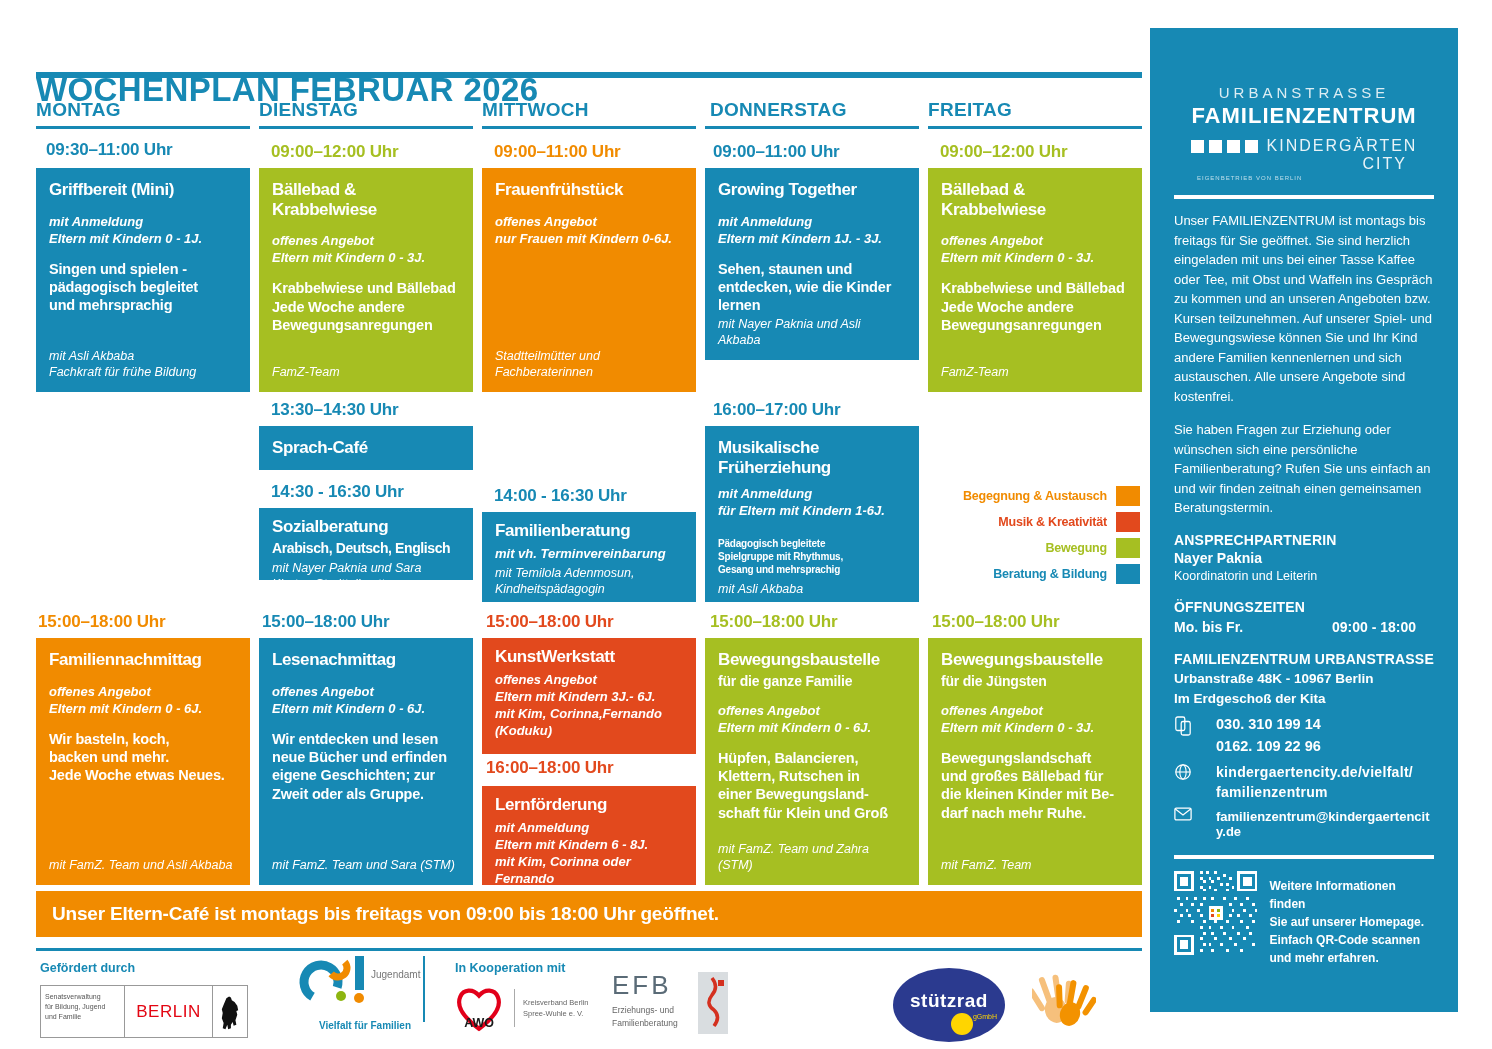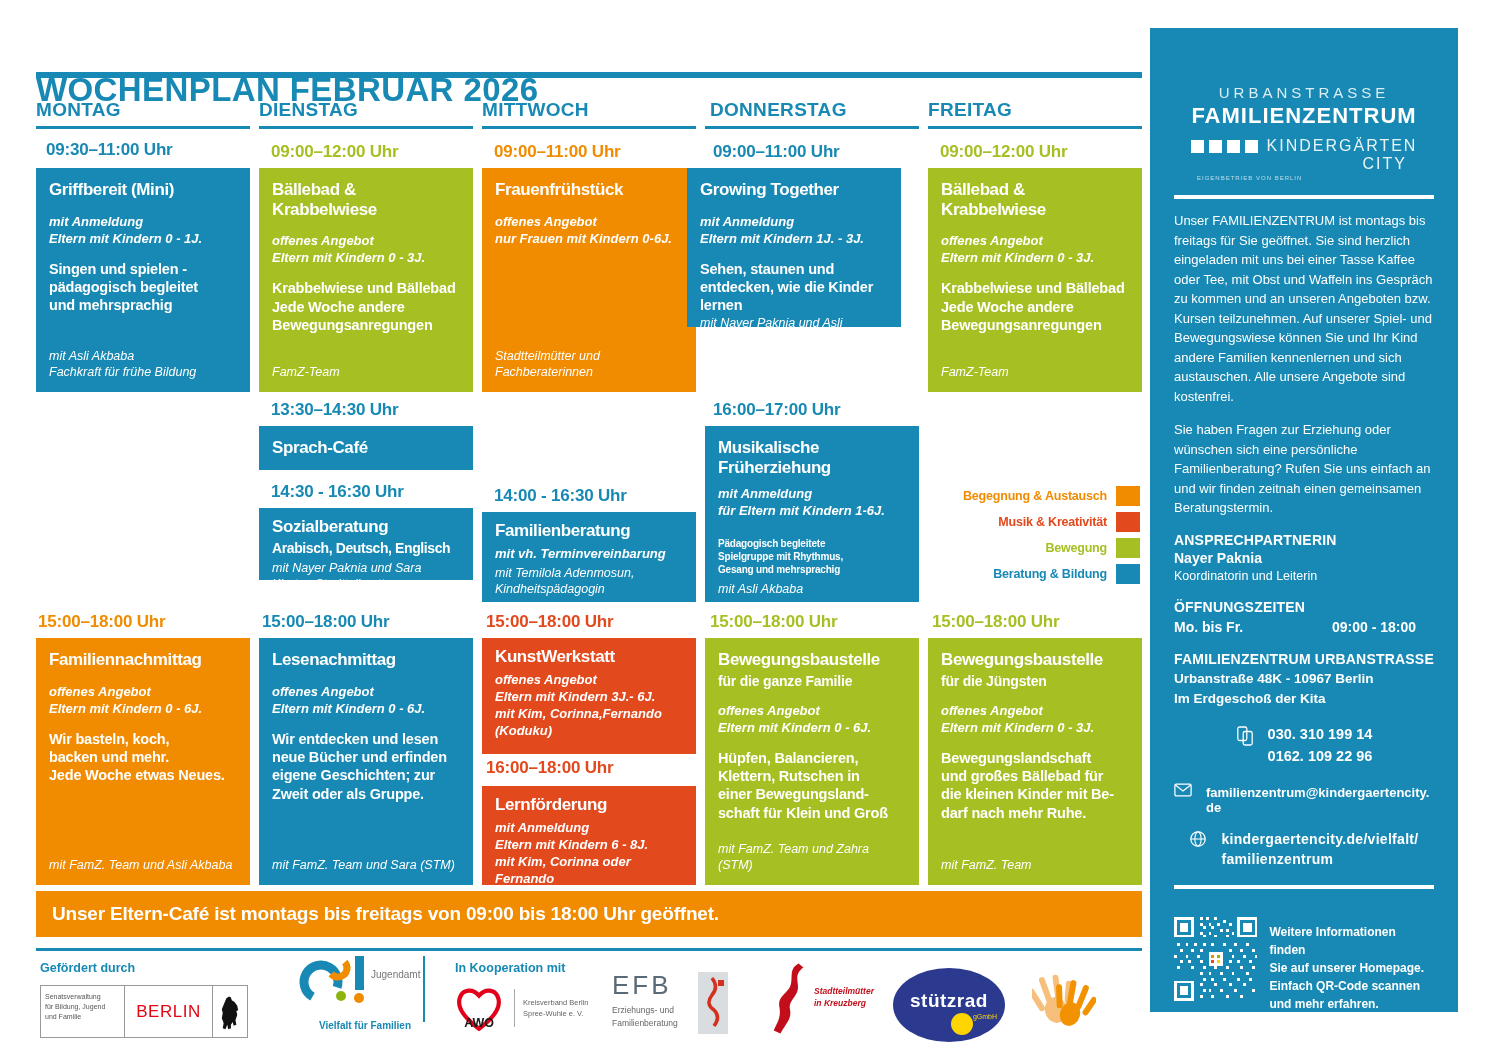--- a/index.html
+++ b/index.html
@@ -81,26 +81,26 @@
   .sb-l5{font-size:6px;letter-spacing:1px;opacity:.7;margin-top:2px;padding-left:18px;}
   .sb-rule{height:4px;background:#fff;border:0;margin:14px 0 12px;}
   .sidebar p{font-size:13px;line-height:1.5;margin:0 0 14px;}
   .sb-h{font-weight:bold;font-size:14px;letter-spacing:.2px;}
   .sb-name{font-weight:bold;font-size:14px;margin-top:2px;}
   .sb-role{font-size:12.5px;margin-top:3px;}
   .sb-gap{height:16px;}
   .sb-hours{display:flex;width:242px;font-weight:bold;font-size:14px;margin-top:4px;}
   .sb-hours span:first-child{margin-right:auto;}
   .sb-addr{font-weight:bold;font-size:13.5px;line-height:1.55;margin-top:2px;white-space:pre-line;}
-  .sb-line{display:flex;gap:14px;align-items:flex-start;margin-top:14px;font-weight:bold;font-size:14px;justify-content:center;}
+  .sb-line{display:flex;gap:24px;align-items:flex-start;margin-top:4px;font-weight:bold;font-size:14px;}
   .sb-line svg{flex:0 0 auto;margin-top:1px;}
   .sb-phones{line-height:1.5;font-size:14.5px;}
   .sb-mail{font-size:13px;word-break:break-all;margin-top:3px;}
   .sb-web{font-size:14px;white-space:pre-line;line-height:1.45;letter-spacing:.3px;}
-  .qr-row{display:flex;gap:12px;margin-top:28px;align-items:flex-start;}
+  .qr-row{display:flex;gap:12px;margin-top:12px;align-items:flex-start;}
   .qr-text{font-size:12px;font-weight:bold;line-height:1.5;white-space:pre-line;margin-top:6px;}
 </style>
 </head>
 <body>
 
 <div class="page">
 
   <div class="main-title">WOCHENPLAN FEBRUAR 2026</div>
   <div class="title-rule"></div>
 
@@ -140,21 +140,21 @@
 Bewegungsanregungen</div>
     <div class="staff">FamZ-Team</div>
   </div>
   <div class="card bg-orange" style="left:482px;top:168px;height:224px">
     <div class="t">Frauenfrühstück</div>
     <div class="note">offenes Angebot
 nur Frauen mit Kindern 0-6J.</div>
     <div class="staff">Stadtteilmütter  und
 Fachberaterinnen</div>
   </div>
-  <div class="card bg-blue" style="left:687px;top:168px;height:159px">
+  <div class="card bg-blue" style="left:705px;top:168px;height:192px">
     <div class="t">Growing Together</div>
     <div class="note">mit Anmeldung
 Eltern mit Kindern 1J. - 3J.</div>
     <div class="body">Sehen, staunen und
 entdecken, wie die Kinder
 lernen</div>
     <div class="staff">mit Nayer Paknia und Asli Akbaba</div>
   </div>
   <div class="card bg-green" style="left:928px;top:168px;height:224px">
     <div class="t">Bällebad &amp; Krabbelwiese</div>
@@ -328,27 +328,20 @@
       <div class="sub">Erziehungs- und
 Familienberatung</div>
     </div>
     <svg width="44" height="62" viewBox="0 0 44 62">
       <rect x="10" y="0" width="30" height="62" fill="#d9dde0"></rect>
       <path d="M24,6 q7,9 0,17 q-7,9 2,15 q7,7 0,16" stroke="#d4301f" stroke-width="3.5" fill="none"></path>
       <rect x="30" y="8" width="6" height="6" fill="#d4301f"></rect>
     </svg>
   </div>
 
-  <div class="stm">
-    <svg width="44" height="80" viewBox="0 0 46 80">
-      <path d="M32,4 C20,10 28,22 22,30 C16,38 10,40 12,50 C14,62 8,68 6,74 L13,77 C19,66 25,62 23,52 C21,44 29,40 31,32 C33,24 26,16 37,8 Z" fill="#c20e1a"></path>
-    </svg>
-    <div class="name">Stadtteilmütter
-in Kreuzberg</div>
-  </div>
 
   <div class="sr">
     <span class="name">stützrad</span>
     <span class="dot"></span>
     <span class="ggmbh">gGmbH</span>
   </div>
 
   <div class="hands">
     <svg width="64" height="76" viewBox="0 0 64 76">
       <g fill="#f6c07c" transform="translate(24,46) rotate(-14)">
@@ -407,35 +400,35 @@
     <div class="sb-line">
       <svg width="18" height="22" viewBox="0 0 20 22">
         <rect x="2" y="1" width="10" height="15" rx="2" fill="none" stroke="#fff" stroke-width="1.4"></rect>
         <rect x="8" y="6" width="10" height="15" rx="2" fill="none" stroke="#fff" stroke-width="1.4"></rect>
       </svg>
       <div class="sb-phones" style="white-space:pre-line">030. 310 199 14
 0162. 109 22 96</div>
     </div>
 
     <div class="sb-line">
-      <svg width="18" height="14" viewBox="0 0 20 15">
-        <rect x="1" y="1" width="18" height="13" rx="1.5" fill="none" stroke="#fff" stroke-width="1.4"></rect>
-        <path d="M1.5,2 L10,8.5 L18.5,2" fill="none" stroke="#fff" stroke-width="1.4"></path>
-      </svg>
-      <div class="sb-mail">familienzentrum@kindergaertencity.de</div>
-    </div>
-
-    <div class="sb-line">
       <svg width="18" height="18" viewBox="0 0 20 20">
         <circle cx="10" cy="10" r="8" fill="none" stroke="#fff" stroke-width="1.4"></circle>
         <ellipse cx="10" cy="10" rx="3.5" ry="8" fill="none" stroke="#fff" stroke-width="1.2"></ellipse>
         <line x1="2" y1="10" x2="18" y2="10" stroke="#fff" stroke-width="1.2"></line>
       </svg>
       <div class="sb-web">kindergaertencity.de/vielfalt/
 familienzentrum</div>
+    </div>
+
+    <div class="sb-line">
+      <svg width="18" height="14" viewBox="0 0 20 15">
+        <rect x="1" y="1" width="18" height="13" rx="1.5" fill="none" stroke="#fff" stroke-width="1.4"></rect>
+        <path d="M1.5,2 L10,8.5 L18.5,2" fill="none" stroke="#fff" stroke-width="1.4"></path>
+      </svg>
+      <div class="sb-mail">familienzentrum@kindergaertencity.de</div>
     </div>
 
     <hr class="sb-rule" style="margin-top:16px">
 
     <div class="qr-row">
       <svg width="84" height="84" viewBox="0 0 29 29" shape-rendering="crispEdges">
         <g fill="#fff">
           <rect x="0" y="0" width="7" height="7"></rect>
             <rect x="22" y="0" width="7" height="7"></rect>
             <rect x="0" y="22" width="7" height="7"></rect>

